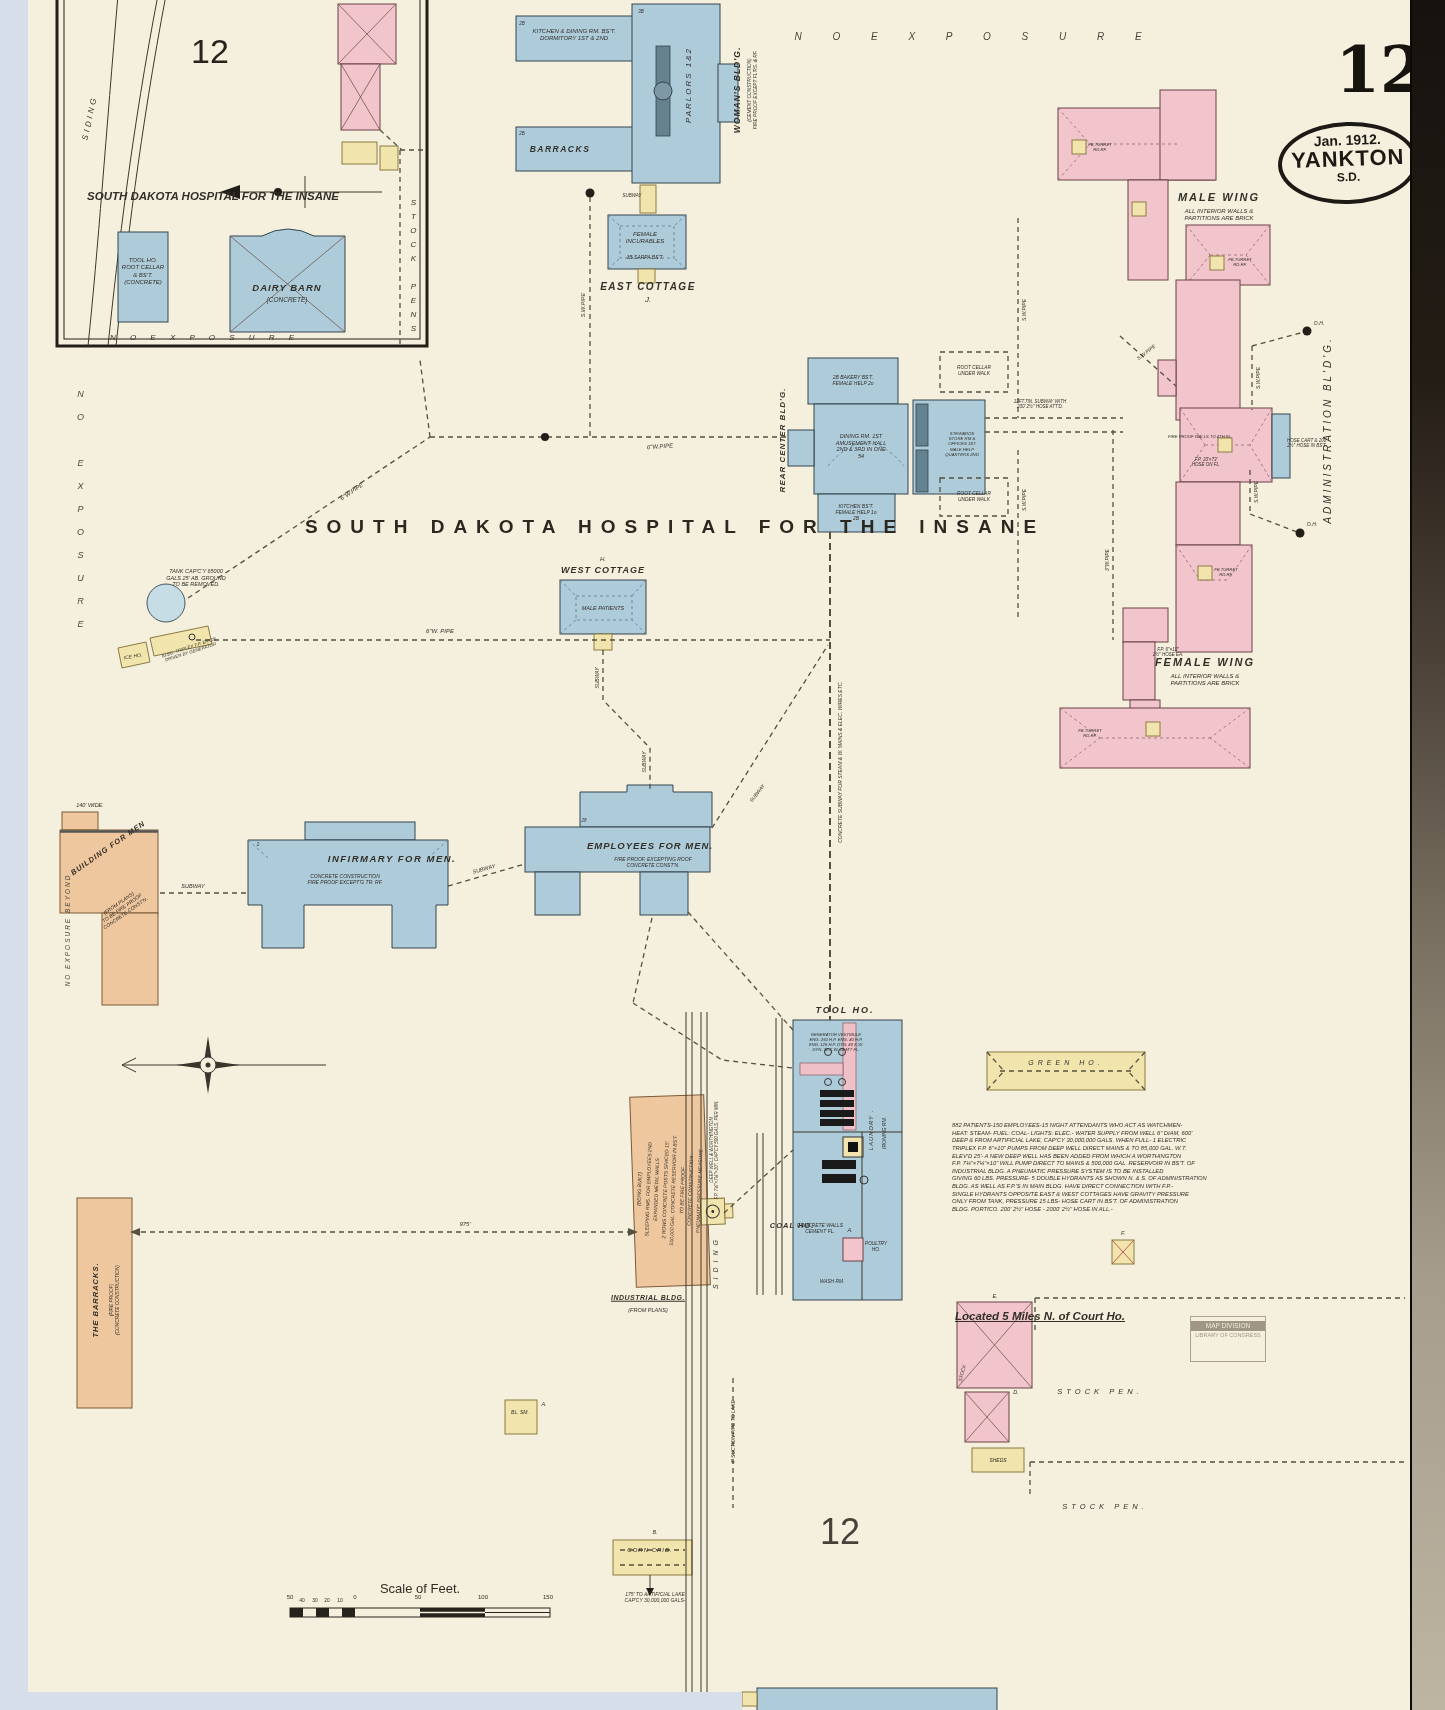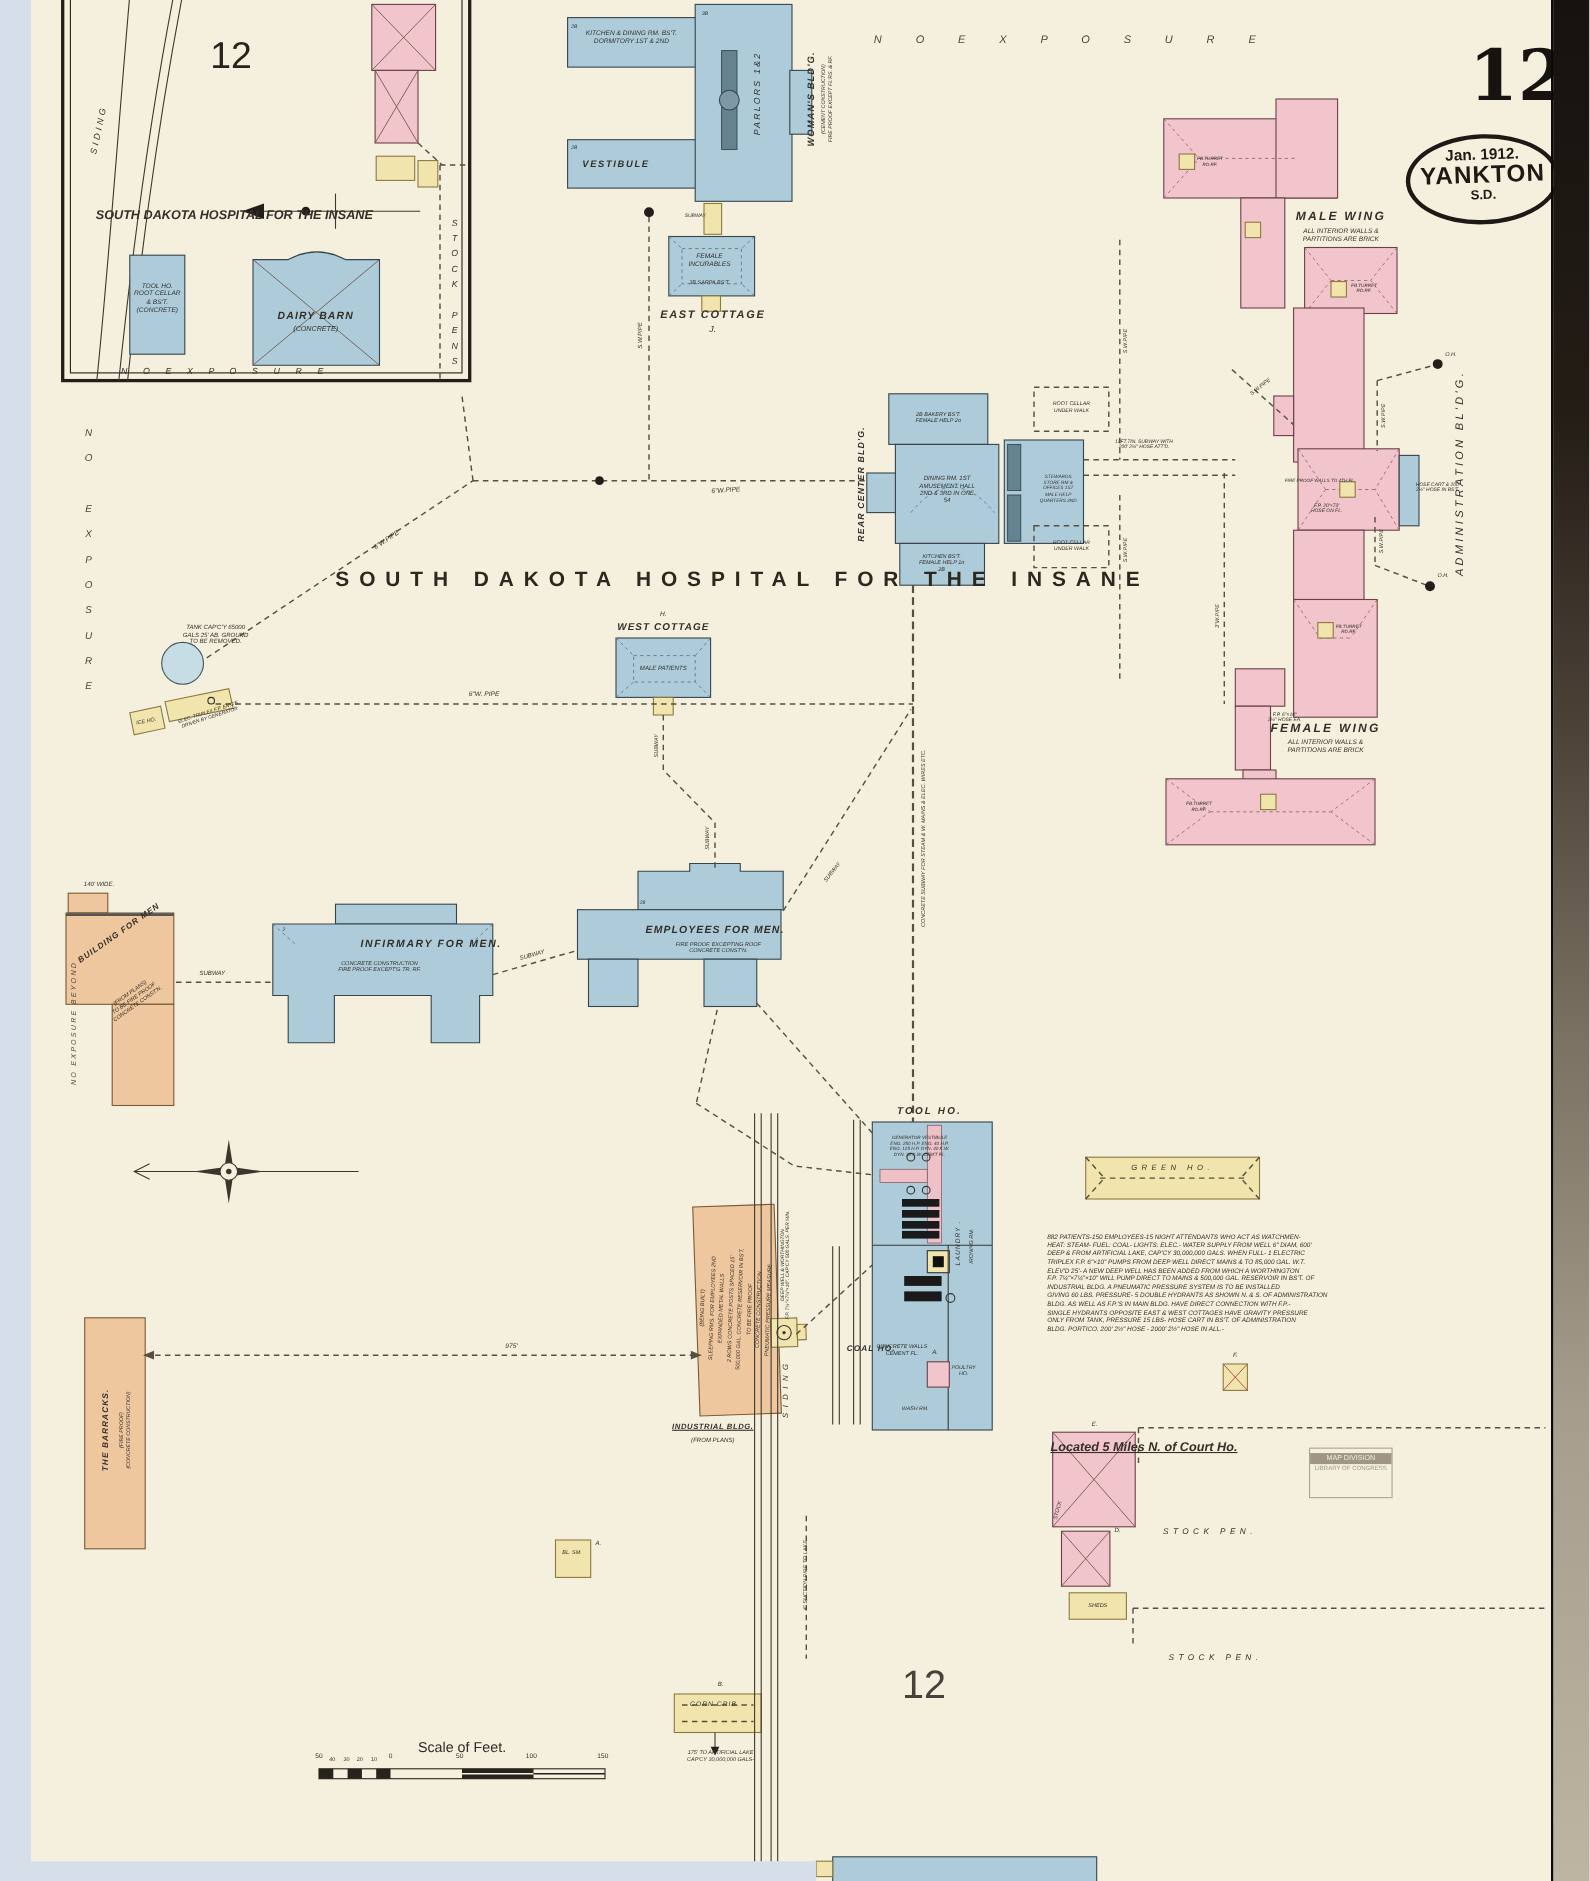--- a/index.html
+++ b/index.html
@@ -315,21 +315,21 @@
 ROOT CELLAR
 &amp; BS'T.
 (CONCRETE)</div>
   <div class="lbl big" style="left:287px;top:288px;font-size:9.5px;letter-spacing:1px;">DAIRY BARN</div>
   <div class="lbl" style="left:287px;top:300px;font-size:6.5px;">(CONCRETE)</div>
   <div class="lbl vert" style="left:413px;top:268px;font-size:8px;letter-spacing:5px;">STOCK PENS</div>
   <div class="lbl" style="left:205px;top:338px;font-size:8px;letter-spacing:6px;white-space:nowrap;">N O    E X P O S U R E</div>
 
   <div class="lbl" style="left:574px;top:35px;font-size:6px;">KITCHEN &amp; DINING RM. BS'T.
 DORMITORY 1ST &amp; 2ND</div>
-  <div class="lbl big" style="left:560px;top:149px;font-size:8.5px;letter-spacing:1.5px;">VESTIBULE</div>
+  <div class="lbl big" style="left:560px;top:149px;font-size:8.5px;letter-spacing:1.5px;">BARRACKS</div>
   <div class="lbl" style="--r:-90deg;left:689px;top:85px;font-size:8px;letter-spacing:2px;">PARLORS 1&amp;2</div>
   <div class="lbl big" style="--r:-90deg;left:737px;top:90px;font-size:8.5px;letter-spacing:1px;">WOMAN'S BLD'G.</div>
   <div class="lbl" style="--r:-90deg;left:753px;top:90px;font-size:4.8px;">(CEMENT CONSTRUCTION)
 FIRE PROOF EXCEPT FL'RS. &amp; RF.</div>
   <div class="lbl" style="left:632px;top:196px;font-size:4.5px;">SUBWAY</div>
   <div class="lbl" style="left:645px;top:238px;font-size:6px;">FEMALE
 INCURABLES</div>
   <div class="lbl" style="left:645px;top:257px;font-size:5px;">3B      SARPA BS'T.</div>
   <div class="lbl big" style="left:648px;top:287px;font-size:10px;letter-spacing:1.5px;">EAST COTTAGE</div>
   <div class="lbl" style="left:648px;top:300px;font-size:8px;">J.</div>

